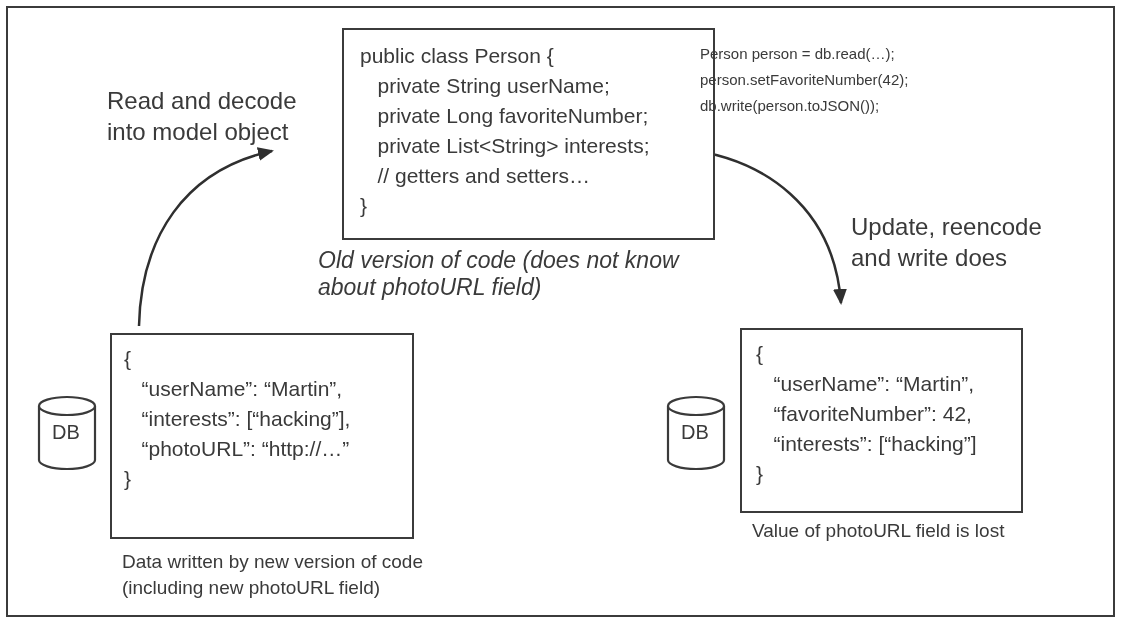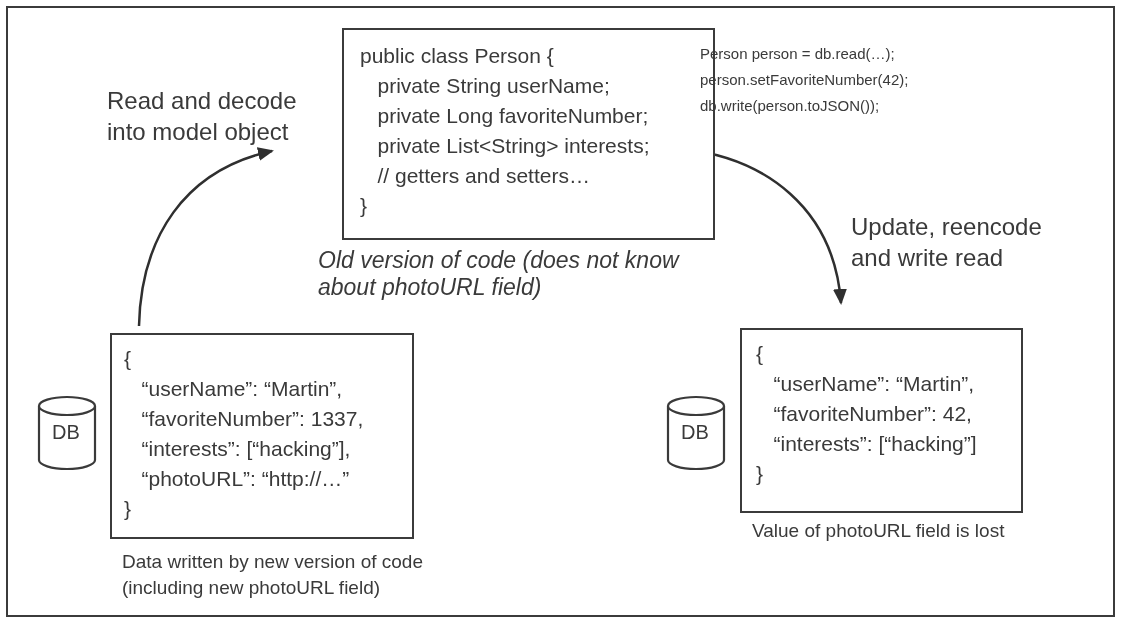--- a/index.html
+++ b/index.html
@@ -62,33 +62,32 @@
 
   <div class="abs app-code code-lines">
       <div>Person person = db.read(…);</div>
       <div>person.setFavoriteNumber(42);</div>
       <div>db.write(person.toJSON());</div>
     </div>
 
   <div class="abs side-label read-label">Read and decode
 into model object</div>
   <div class="abs side-label write-label">Update, reencode
-and write read</div>
+and write does</div>
 
   <div class="abs db db-left">
     <svg width="60" height="78" viewBox="0 0 60 78">
       <path d="M2 11 V65 A28 9 0 0 0 58 65 V11" fill="#ffffff" stroke="#3a3a3a" stroke-width="2.2"></path>
       <ellipse cx="30" cy="11" rx="28" ry="9" fill="#ffffff" stroke="#3a3a3a" stroke-width="2.2"></ellipse>
     </svg>
     <span class="db-label">DB</span>
   </div>
   <div class="abs box json-box left-json code-lines">
       <div>{</div>
       <div>   “userName”: “Martin”,</div>
-      <div>   “favoriteNumber”: 1337,</div>
       <div>   “interests”: [“hacking”],</div>
       <div>   “photoURL”: “http://…”</div>
       <div>}</div>
     </div>
   <div class="abs small-caption left-caption">Data written by new version of code
 (including new photoURL field)</div>
 
   <div class="abs db db-right">
     <svg width="60" height="78" viewBox="0 0 60 78">
       <path d="M2 11 V65 A28 9 0 0 0 58 65 V11" fill="#ffffff" stroke="#3a3a3a" stroke-width="2.2"></path>

